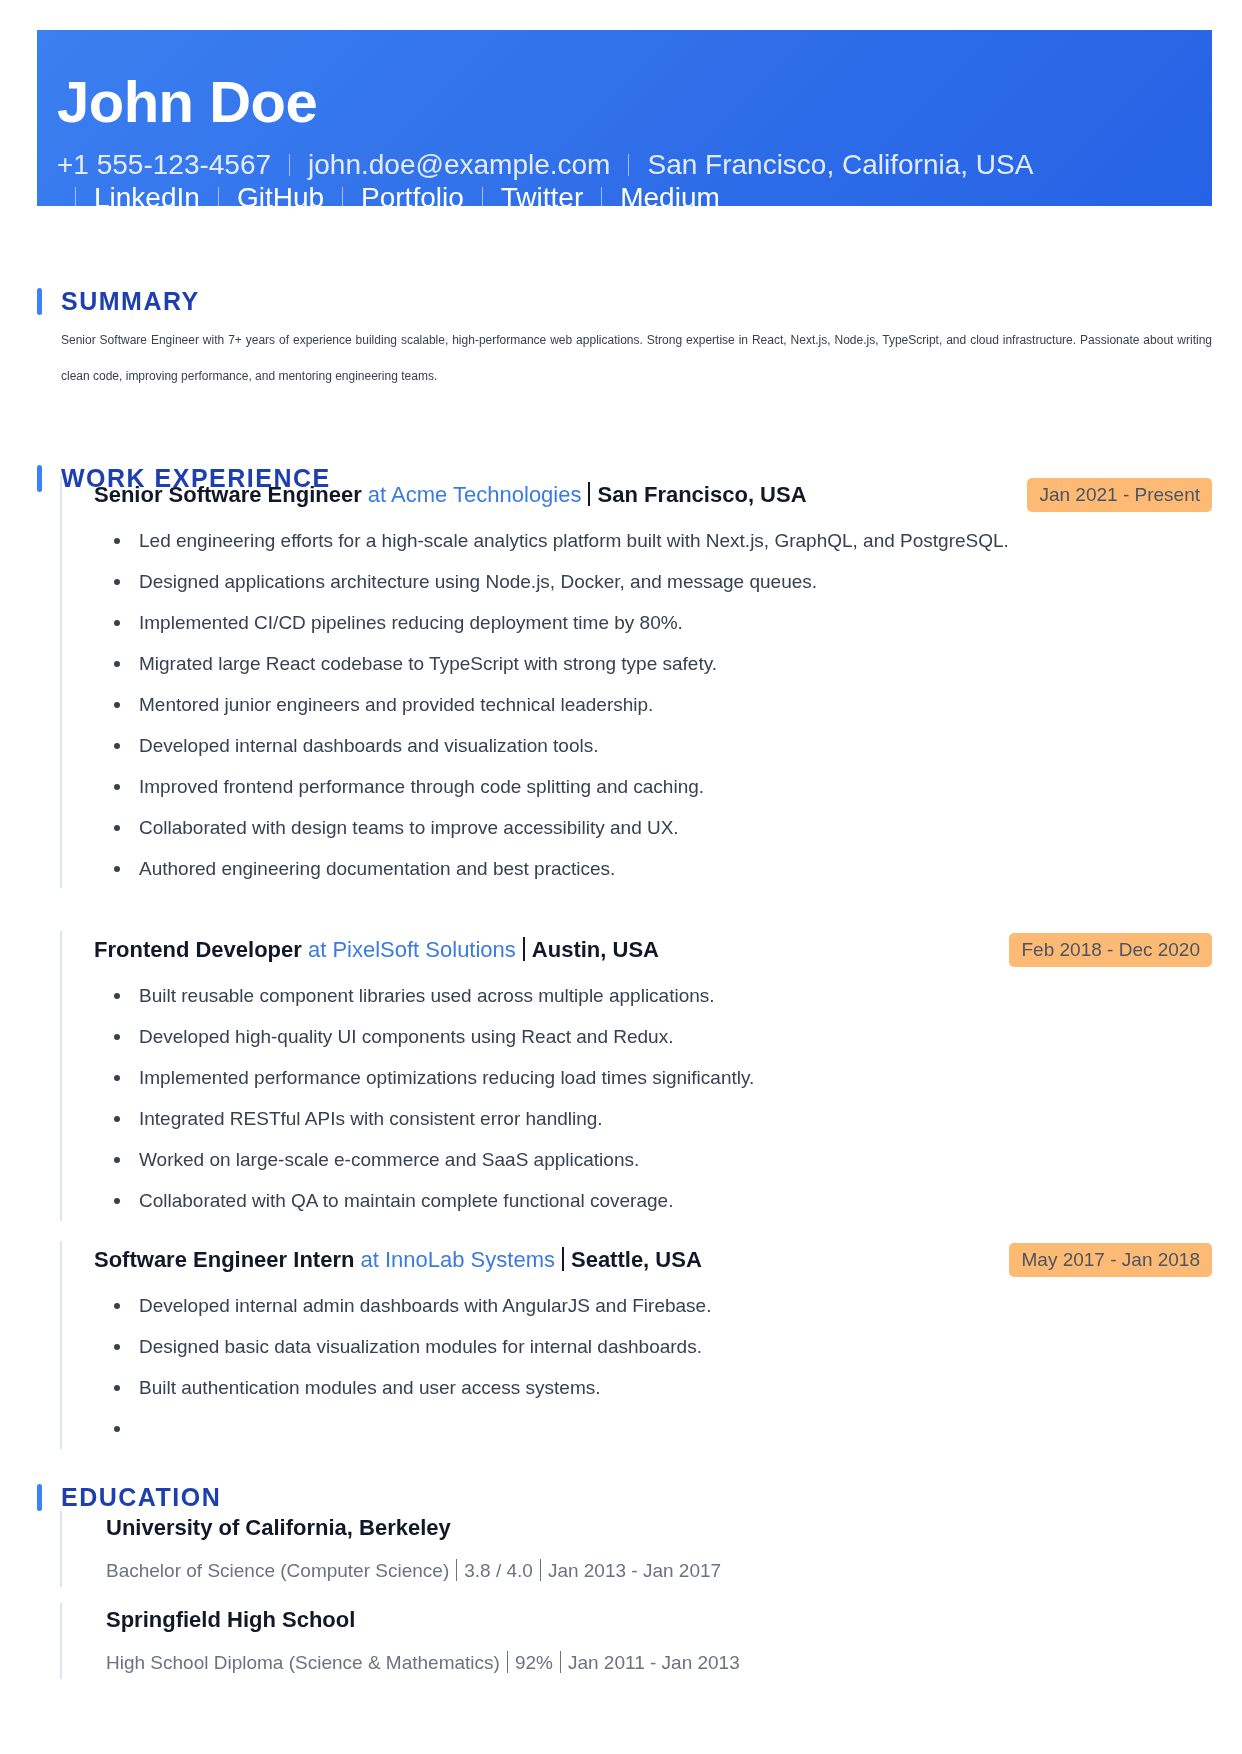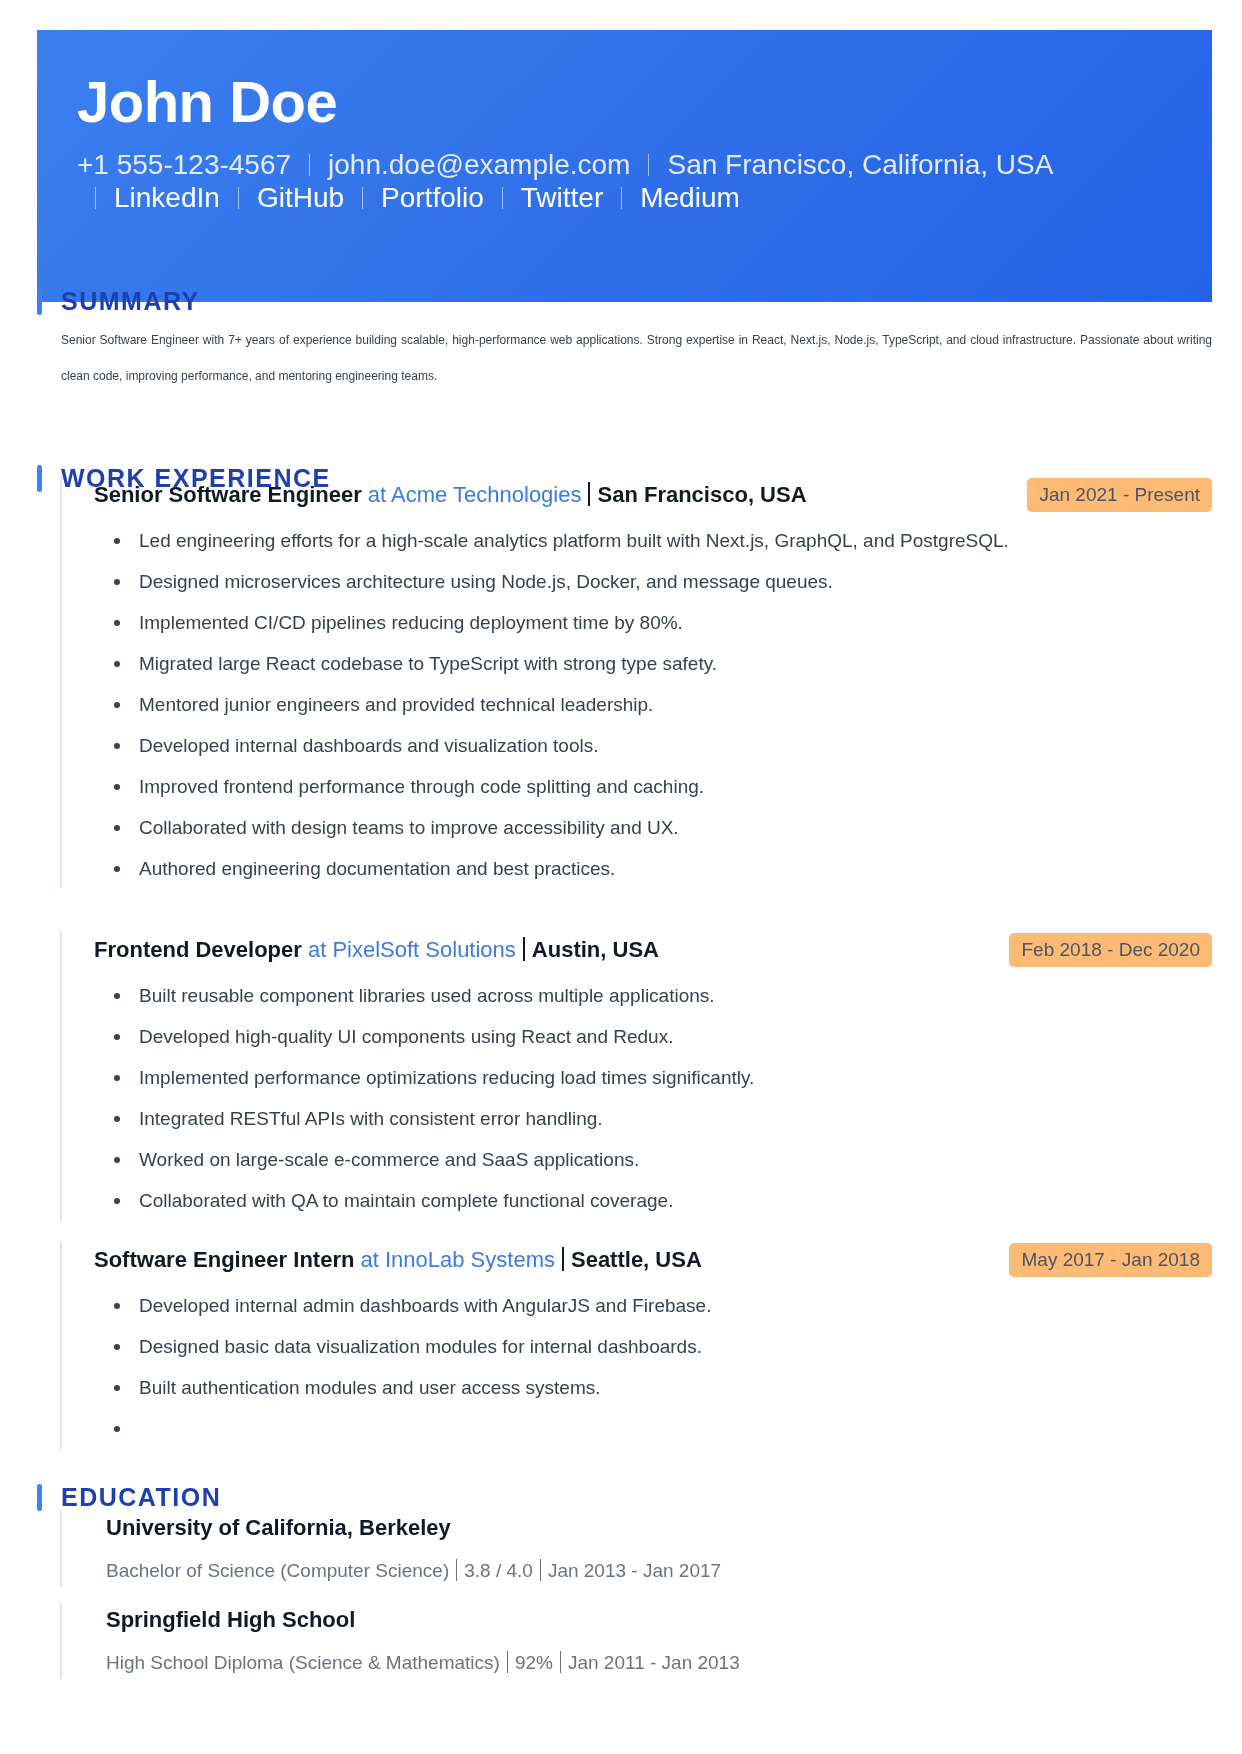--- a/index.html
+++ b/index.html
@@ -1,22 +1,22 @@
 <!DOCTYPE html>
 <html><head>
 <meta charset="utf-8">
 <style>
   * { box-sizing: border-box; margin: 0; padding: 0; }
   html, body { width: 1242px; height: 1754px; background: #ffffff; overflow: hidden; }
   body { font-family: "Liberation Sans", "DejaVu Sans", sans-serif; color: #1f2937; position: relative; }
 
   .header {
-    position: absolute; left: 37px; top: 30px; width: 1175px; height: 272px;
+    position: absolute; left: 37px; top: 30px; width: 1175px; height: 176px;
     background: linear-gradient(135deg, #3b7ff0 0%, #2f6ee8 55%, #2563e6 100%);
-    padding: 40px 32px 0 40px;
+    padding: 40px 32px 0 20px;
   }
   .name { color: #ffffff; font-size: 58px; font-weight: bold; letter-spacing: -0.5px; line-height: 64px; }
   .contacts { margin-top: 14px; display: flex; flex-wrap: wrap; width: 1110px; color: #e3ecff; font-size: 28px; line-height: 33px; }
   .contact { display: inline-flex; align-items: center; }
   .contact .sep { display: inline-block; width: 1px; height: 22px; background: rgba(255,255,255,0.55); margin: 0 18px; }
   .contact.link .txt { color: #ffffff; }
 
   .section { position: absolute; left: 37px; width: 1175px; }
   .sec-head { display: flex; align-items: center; height: 30px; }
   .sec-bar { width: 5px; height: 27px; background: #3b82f6; border-radius: 3px; margin-right: 19px; }
@@ -100,21 +100,21 @@
 <div class="job" style="top:476px; height:412px;">
   <div class="job-head">
     <div class="job-title-line">
       <span class="job-role">Senior Software Engineer</span>
       <span class="job-company">at Acme Technologies</span><span class="job-pipe"></span><span class="job-loc">San Francisco, USA</span>
     </div>
     <span class="date-pill">Jan 2021 - Present</span>
   </div>
   <ul class="bullets">
     <li><span class="dot"></span><span>Led engineering efforts for a high-scale analytics platform built with Next.js, GraphQL, and PostgreSQL.</span></li>
-    <li><span class="dot"></span><span>Designed microservices architecture using Node.js, Docker, and message queues.</span></li>
+    <li><span class="dot"></span><span>Designed applications architecture using Node.js, Docker, and message queues.</span></li>
     <li><span class="dot"></span><span>Implemented CI/CD pipelines reducing deployment time by 80%.</span></li>
     <li><span class="dot"></span><span>Migrated large React codebase to TypeScript with strong type safety.</span></li>
     <li><span class="dot"></span><span>Mentored junior engineers and provided technical leadership.</span></li>
     <li><span class="dot"></span><span>Developed internal dashboards and visualization tools.</span></li>
     <li><span class="dot"></span><span>Improved frontend performance through code splitting and caching.</span></li>
     <li><span class="dot"></span><span>Collaborated with design teams to improve accessibility and UX.</span></li>
     <li><span class="dot"></span><span>Authored engineering documentation and best practices.</span></li>
   </ul>
 </div>
 

